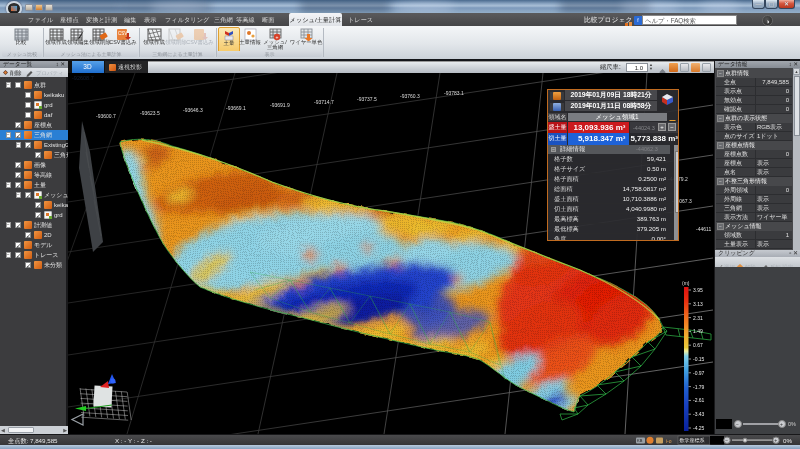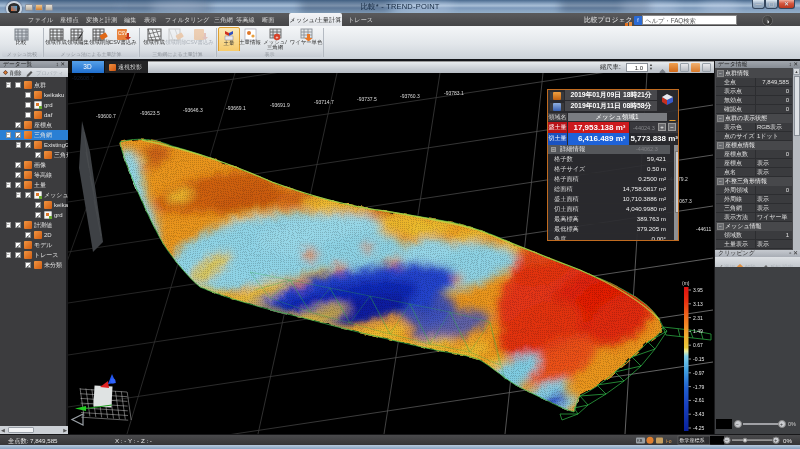--- a/index.html
+++ b/index.html
@@ -99,21 +99,20 @@
 
   <div class="abs" id="titlebar">
     <div class="dark" style="left:120px;"></div>
       <div class="dark" style="left:300px;"></div>
     <div class="dark" style="left:560px;"></div>
       <div class="dark" style="left:30px;"></div>
     <div class="blob" style="left:150px;"></div>
       <div class="blob" style="left:395px;"></div>
     <div class="blob" style="left:620px;"></div>
       <div class="blob" style="left:700px;width:40px;"></div>
-    <div id="title-text">比較* - TREND-POINT</div>
     <div class="qat" style="left:25px;"></div>
       <div class="qat" style="left:35px;background:linear-gradient(#f0c890,#d08030);"></div>
       <div class="qat" style="left:45px;"></div>
     <div class="winbtn" style="left:752px;width:13px;">
         <span>—</span>
       </div>
     <div class="winbtn" style="left:765px;width:13px;">
         <span>▢</span>
       </div>
     <div class="winbtn" id="btn-close" style="left:778px;width:17px;">
@@ -529,30 +528,30 @@
         </svg></div>
 <div class="pprow" style="top:23px;height:8.7px;">
         <div style="position:absolute;left:0;top:0;width:19px;height:8.7px;background:#403f42;color:#ddd;font-size:6px;line-height:8.7px;text-align:center;">領域名</div>
         <div style="position:absolute;left:19.5px;top:0;width:99px;height:8.7px;background:#7a7c81;color:#fff;font-size:6.5px;line-height:8.7px;text-align:center;">メッシュ領域1</div>
         <div style="position:absolute;left:120px;top:0.5px;width:9px;height:8px;"><svg width="9" height="8">
             <path d="M1 1 h7 l-2.7 3 v3 l-1.6 1 v-4 z" fill="#e8a030"></path>
           </svg></div>
       </div>
 <div class="pprow" style="top:32px;height:11.7px;">
         <div style="position:absolute;left:0;top:0;width:19px;height:11.7px;background:#b81418;color:#fff;font-size:6px;line-height:11.7px;text-align:center;">盛土量</div>
-        <div style="position:absolute;left:19.5px;top:0;width:61px;height:11.7px;background:#cc1a1e;color:#fff;font-size:8px;font-weight:bold;line-height:11.7px;text-align:right;padding-right:3px;">17,953.138 m³</div>
+        <div style="position:absolute;left:19.5px;top:0;width:61px;height:11.7px;background:#cc1a1e;color:#fff;font-size:8px;font-weight:bold;line-height:11.7px;text-align:right;padding-right:3px;">13,093.936 m³</div>
         <div style="position:absolute;left:82px;top:0;width:48px;height:11.7px;background:rgba(70,70,74,.55);">
           <span style="position:absolute;left:3px;top:3px;font-size:5.5px;color:#85868a;">-44024.3</span>
           <span style="position:absolute;right:12px;top:1.5px;width:8px;height:8px;background:#6a6a6e;border:1px solid #999;color:#fff;font-size:6px;line-height:7px;text-align:center;">+</span>
           <span style="position:absolute;right:2px;top:1.5px;width:8px;height:8px;background:#6a6a6e;border:1px solid #999;color:#fff;font-size:6px;line-height:7px;text-align:center;">−</span>
         </div>
       </div>
 <div class="pprow" style="top:43.7px;height:11.8px;">
         <div style="position:absolute;left:0;top:0;width:19px;height:11.8px;background:#1a52c0;color:#fff;font-size:6px;line-height:11.8px;text-align:center;">切土量</div>
-        <div style="position:absolute;left:19.5px;top:0;width:61px;height:11.8px;background:#1e62d8;color:#fff;font-size:8px;font-weight:bold;line-height:11.8px;text-align:right;padding-right:3px;">6,416.489 m³</div>
+        <div style="position:absolute;left:19.5px;top:0;width:61px;height:11.8px;background:#1e62d8;color:#fff;font-size:8px;font-weight:bold;line-height:11.8px;text-align:right;padding-right:3px;">5,918.347 m³</div>
         <div style="position:absolute;left:77px;top:0;width:53px;height:11.8px;color:#fff;font-size:8px;font-weight:bold;line-height:12.5px;text-align:right;">5,773.838 m³</div>
       </div>
 <div class="pprow" style="top:55.5px;height:8.5px;">
         <div style="position:absolute;left:0;top:0;width:122px;height:8.5px;background:#55575b;color:#e8e8e8;font-size:6.3px;line-height:8.5px;">
           <span style="position:absolute;left:3px;top:1.5px;width:5px;height:5px;background:#777;border:1px solid #999;font-size:4.5px;line-height:4px;text-align:center;color:#eee;">−</span>
           <span style="position:absolute;left:12px;">詳細情報</span>
           <span style="position:absolute;left:88px;color:#808186;font-size:5.5px;">-44062.3</span>
         </div>
       </div>
 <div id="pp-detail-rows" style="position:absolute;left:0;top:64px;width:130px;height:88px;">

